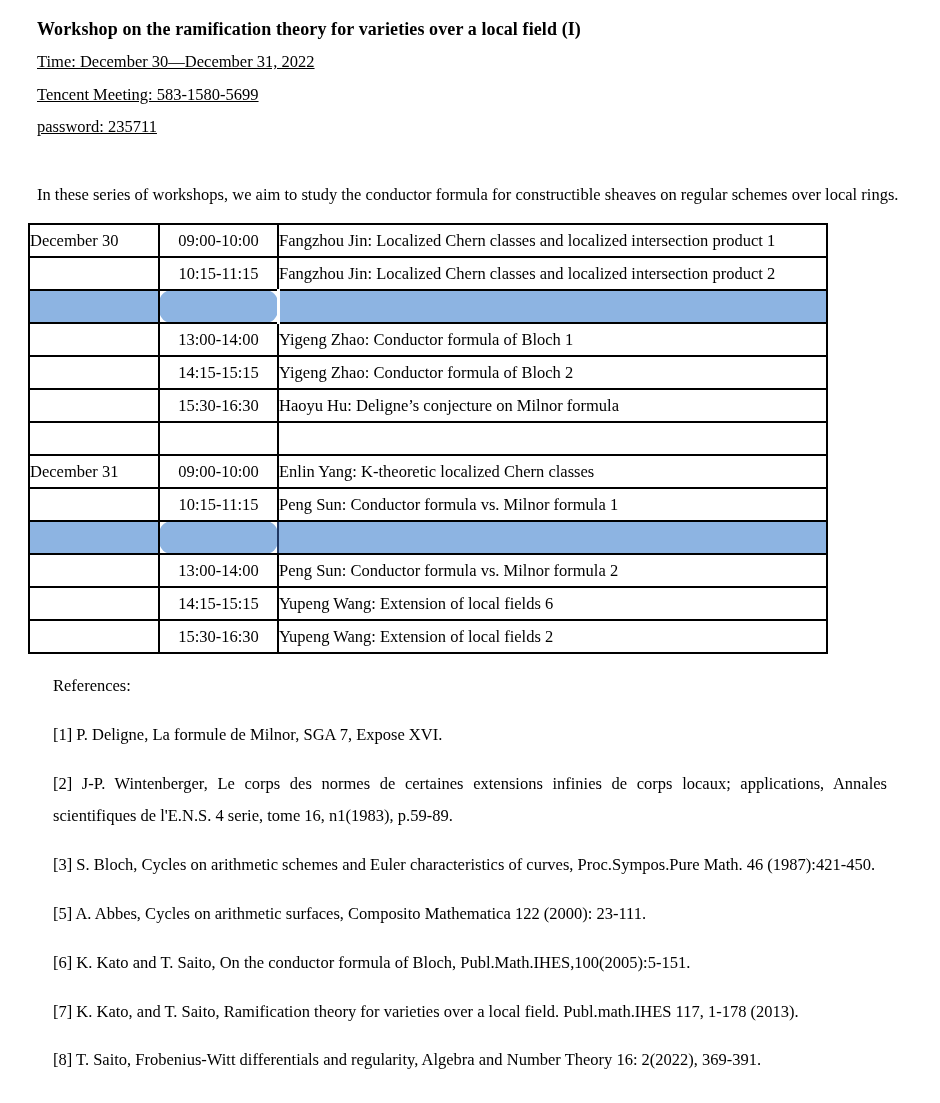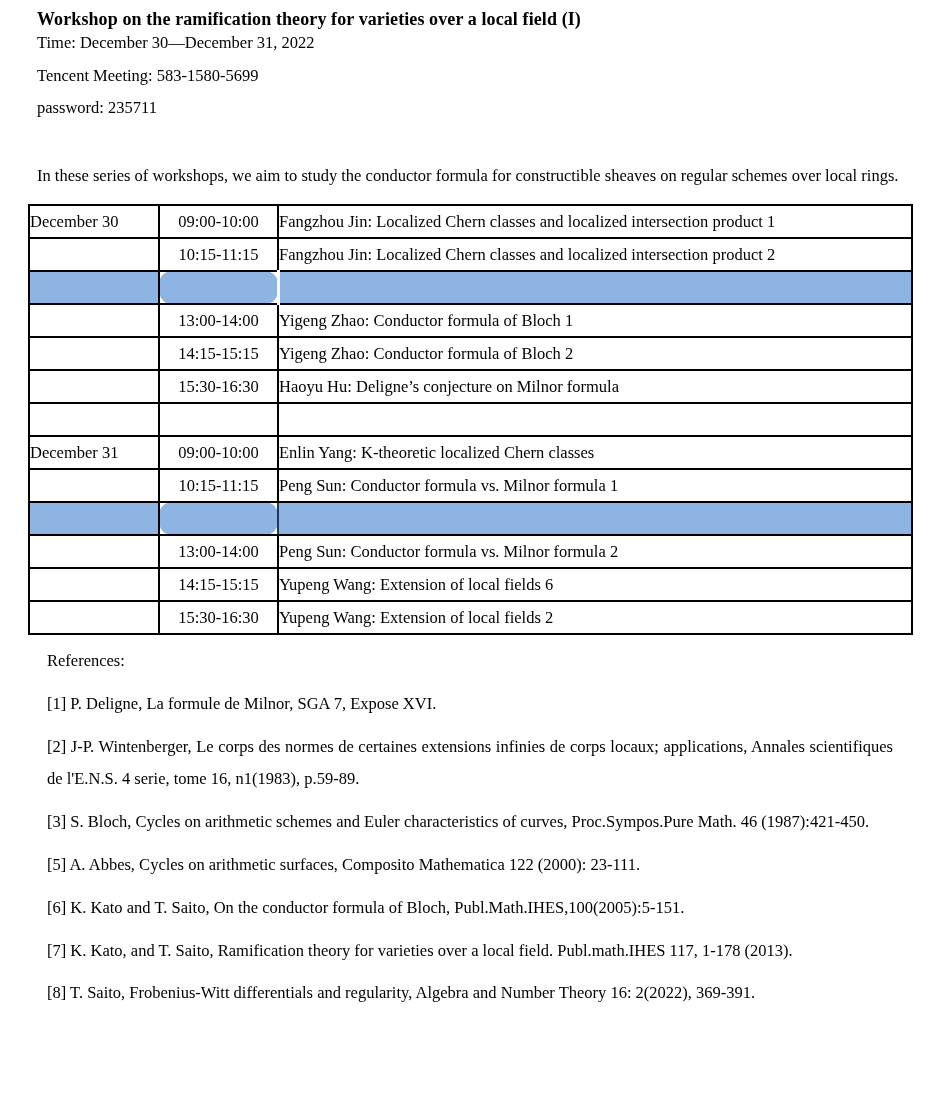--- a/index.html
+++ b/index.html
@@ -8,47 +8,47 @@
     background: #ffffff;
   }
   body {
     width: 940px;
     height: 1103px;
     font-family: "Liberation Serif", "DejaVu Serif", serif;
     color: #000000;
     overflow: hidden;
   }
   .page {
-    padding: 6px 37px 0 37px;
+    padding: 16px 37px 0 37px;
     box-sizing: border-box;
     width: 940px;
   }
   .doc-title {
     font-size: 18px;
     font-weight: bold;
     line-height: 22px;
     margin: 2px 0 0 0;
     letter-spacing: 0.1px;
   }
-  .meta-block { margin-top: 4px; }
+  .meta-block { margin-top: 13px; text-decoration: underline; }
   .meta-line {
     font-size: 16.5px;
     line-height: 18px;
     margin: 0 0 14.5px 0;
   }
   .intro {
     margin: 42px 0 12px 0;
     font-size: 16.5px;
     line-height: 33px;
     text-align: justify;
   }
   table.schedule {
     border-collapse: collapse;
     table-layout: fixed;
-    width: 885px;
+    width: 800px;
     margin: 6px 0 0 -9px;
     border: 2px solid var(--table-border, #000);
   }
   table.schedule td {
     border: 2px solid var(--table-border, #000);
     height: 31px;
     font-size: 16.5px;
     vertical-align: middle;
     padding: 0;
     overflow: hidden;
@@ -60,21 +60,21 @@
   tr.hl td { background: var(--highlight, #8DB4E2); }
   
   tr.hl-white td.time { border-right: 3px solid var(--divider-white, #fff); }
   tr.hl-white td.talk { border-left: 0; }
   
   tr.hl-dark td.time { border-right: 2px solid var(--divider-dark, #1F3864); }
   .references { margin-top: 10px; }
   .ref-heading, .ref-item {
     font-size: 16.5px;
     line-height: 32.8px;
-    margin: 10px;
+    margin: 16px;
     text-align: justify;
   }
   .ref-heading { text-align: left; }
 </style>
 </head>
 <body>
 
 <div class="page">
 
   <h1 class="doc-title">Workshop on the ramification theory for varieties over a local field (I)</h1>

